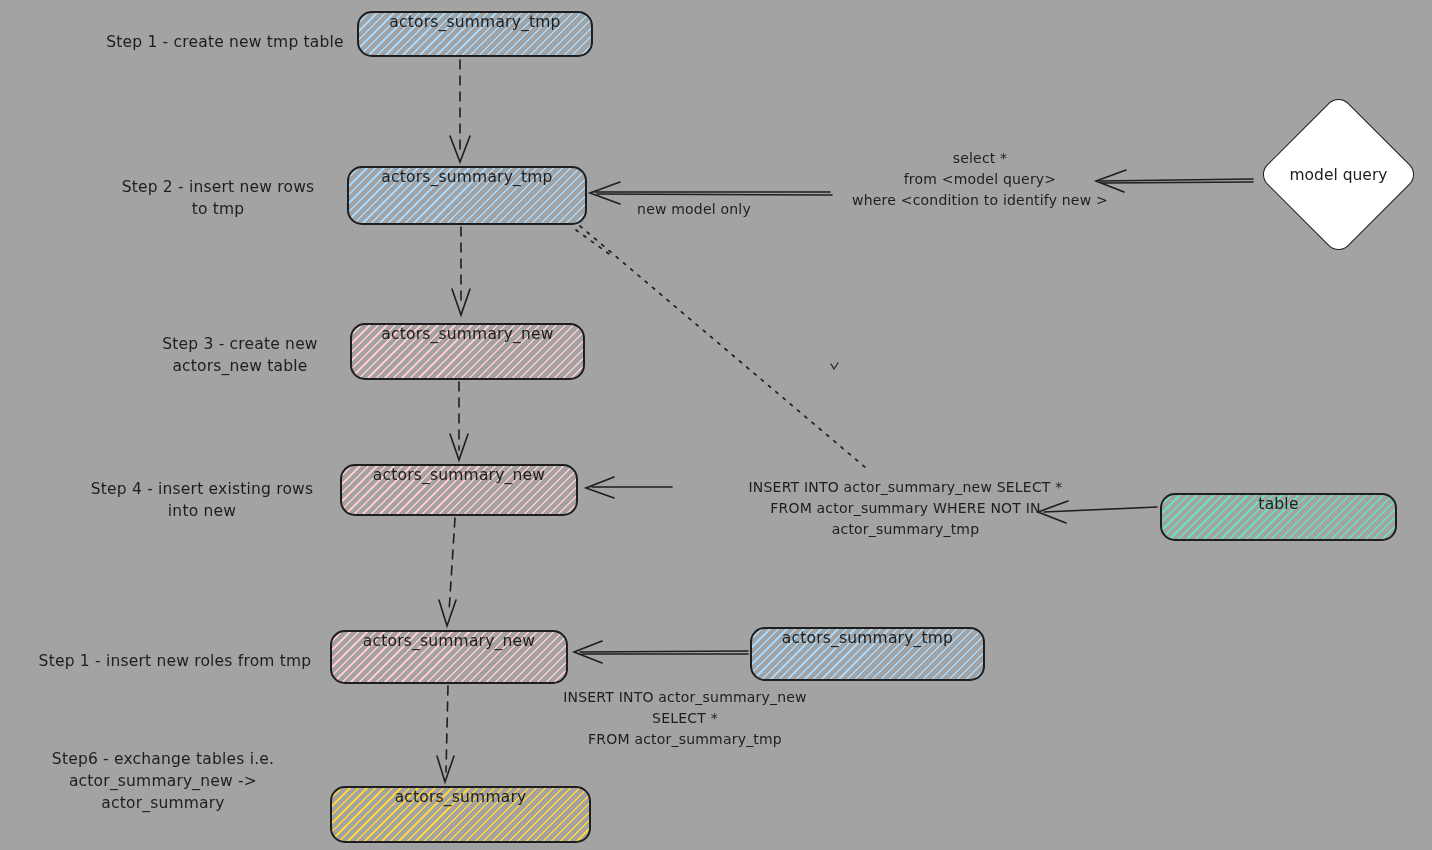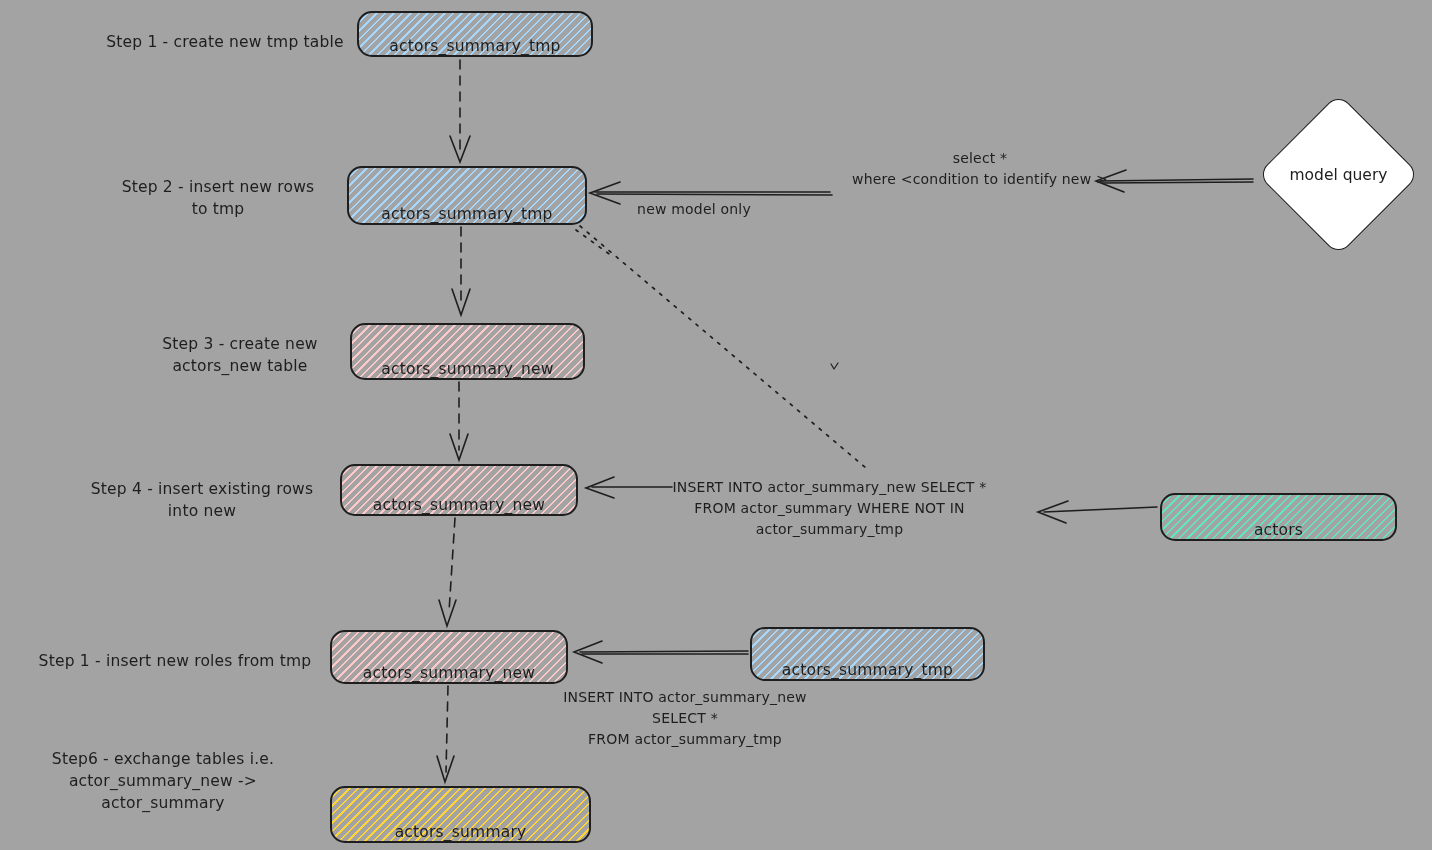--- a/index.html
+++ b/index.html
@@ -2,21 +2,21 @@
 <html><head>
 <meta charset="utf-8">
 <style>
   html,body{margin:0;padding:0;background:#ffffff;}
   #canvas{
     position:relative;width:1432px;height:850px;background:#a3a3a3;overflow:hidden;
     font-family:"DejaVu Sans",sans-serif;color:#1e1e1e;
   }
   svg.connectors{position:absolute;left:0;top:0;width:1432px;height:850px;pointer-events:none;}
   .node{
-    position:absolute;display:flex;align-items:flex-end;justify-content:center;
+    position:absolute;display:flex;align-items:flex-start;justify-content:center;
     border:2px solid #1e1e1e;border-radius:15px;font-size:15.5px;letter-spacing:.2px;
     box-sizing:border-box;text-align:center;
   }
   .hatch-blue{background:repeating-linear-gradient(135deg,#a5d8ff 0,#a5d8ff 1.6px,transparent 1.6px,transparent 6px);}
   .hatch-red{background:repeating-linear-gradient(135deg,#ffc9c9 0,#ffc9c9 1.6px,transparent 1.6px,transparent 6px);}
   .hatch-teal{background:repeating-linear-gradient(135deg,#63e6be 0,#63e6be 1.6px,transparent 1.6px,transparent 6px);}
   .hatch-yellow{background:repeating-linear-gradient(135deg,#ffd43b 0,#ffd43b 1.6px,transparent 1.6px,transparent 6px);}
   .step-label{
     position:absolute;text-align:center;font-size:15.5px;line-height:22px;letter-spacing:.2px;
   }
@@ -132,41 +132,42 @@
 
   <div class="node hatch-red" style="left:330px;top:630px;width:238px;height:54px;">
     <span>actors_summary_new</span>
   </div>
 
   <div class="node hatch-blue" style="left:750px;top:627px;width:235px;height:54px;">
     <span>actors_summary_tmp</span>
   </div>
 
   <div class="node hatch-teal" style="left:1160px;top:493px;width:237px;height:48px;">
-    <span>actors</span>
+    <span>table</span>
   </div>
 
   <div class="node hatch-yellow" style="left:330px;top:786px;width:261px;height:57px;">
     <span>actors_summary</span>
   </div>
 
   <div class="diamond">
     <span class="dlabel">model query</span>
   </div>
 
   <div class="note" style="left:830px;top:148px;width:300px;">
     <span class="line">select *</span>
+    <span class="line">from &lt;model query&gt;</span>
     <span class="line">where &lt;condition to identify new &gt;</span>
   </div>
 
   <div class="note" style="left:634px;top:199px;width:120px;">
     <span class="line">new model only</span>
   </div>
 
-  <div class="note" style="left:652px;top:477px;width:355px;">
+  <div class="note" style="left:728px;top:477px;width:355px;">
     <span class="line">INSERT INTO actor_summary_new SELECT *</span>
     <span class="line">FROM actor_summary WHERE NOT IN</span>
     <span class="line">actor_summary_tmp</span>
   </div>
 
   <div class="note" style="left:530px;top:687px;width:310px;">
     <span class="line">INSERT INTO actor_summary_new</span>
     <span class="line">SELECT *</span>
     <span class="line">FROM actor_summary_tmp</span>
   </div>

